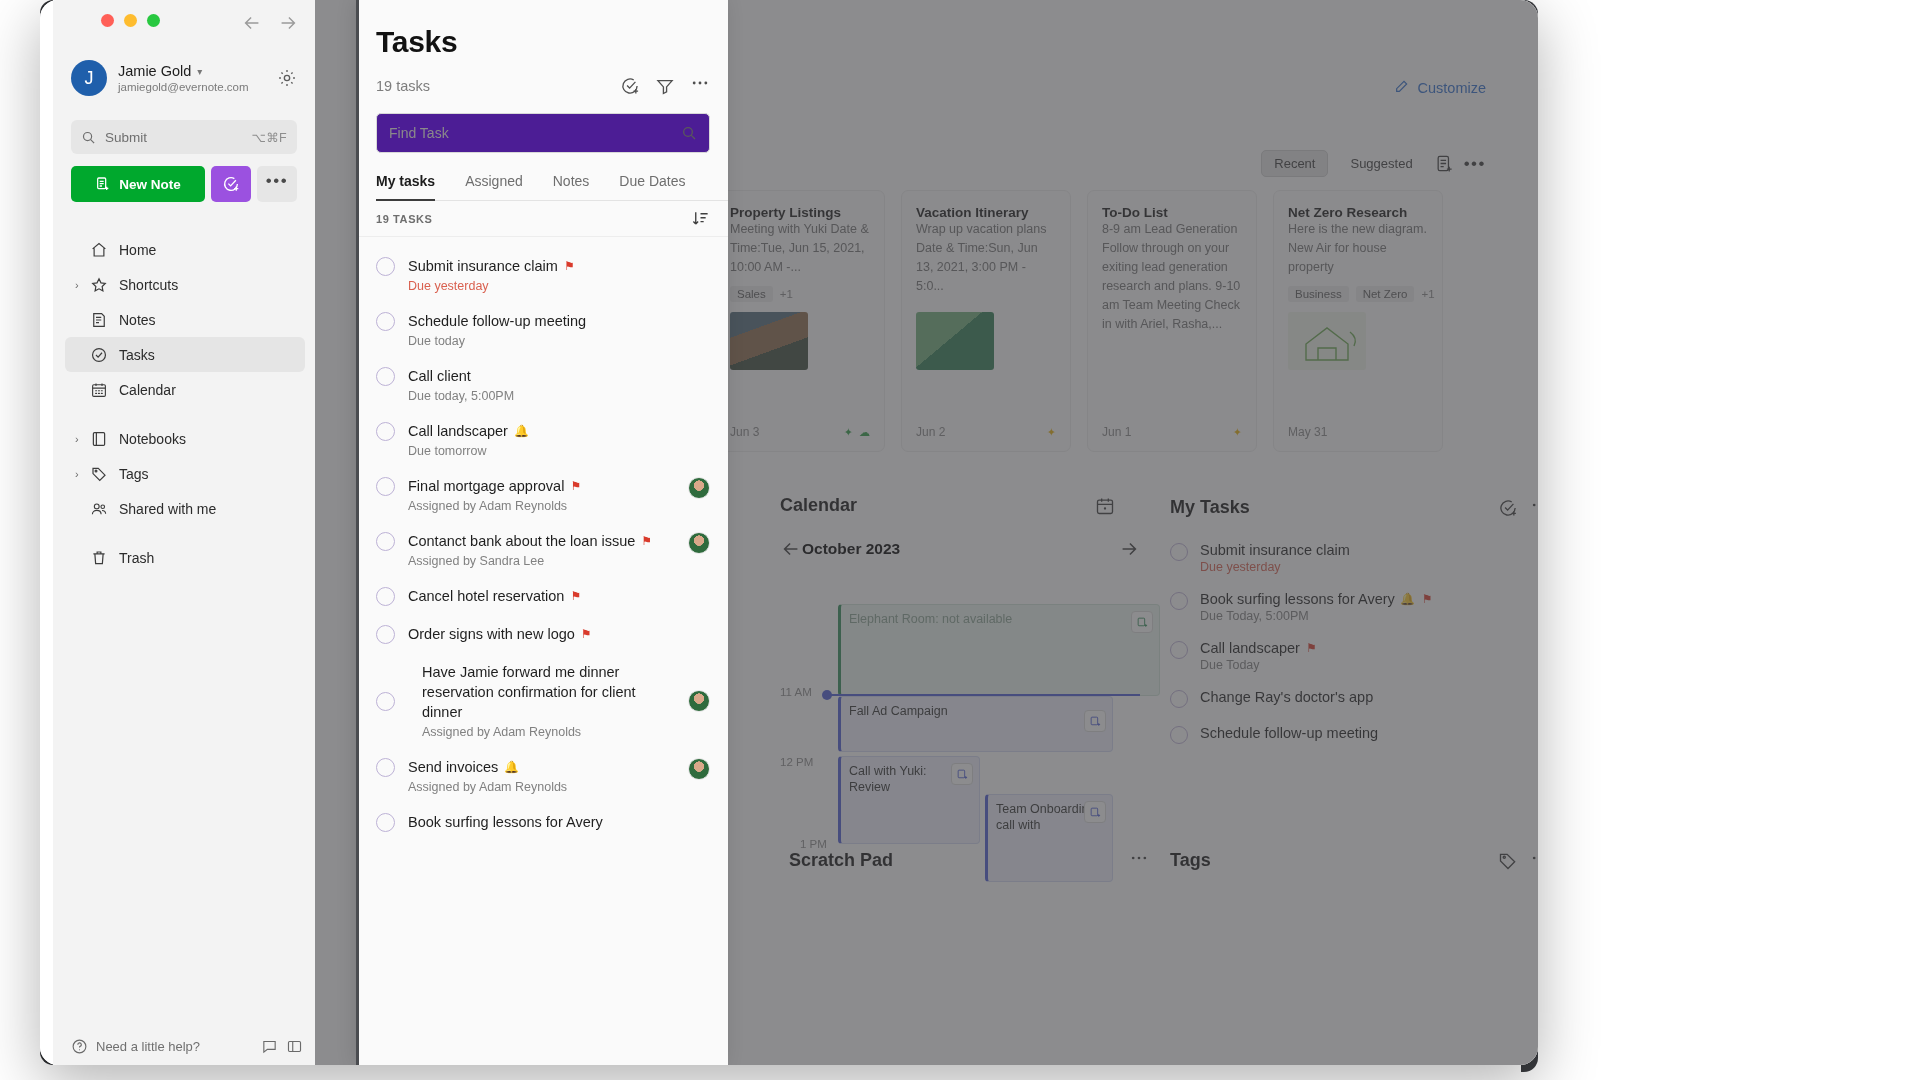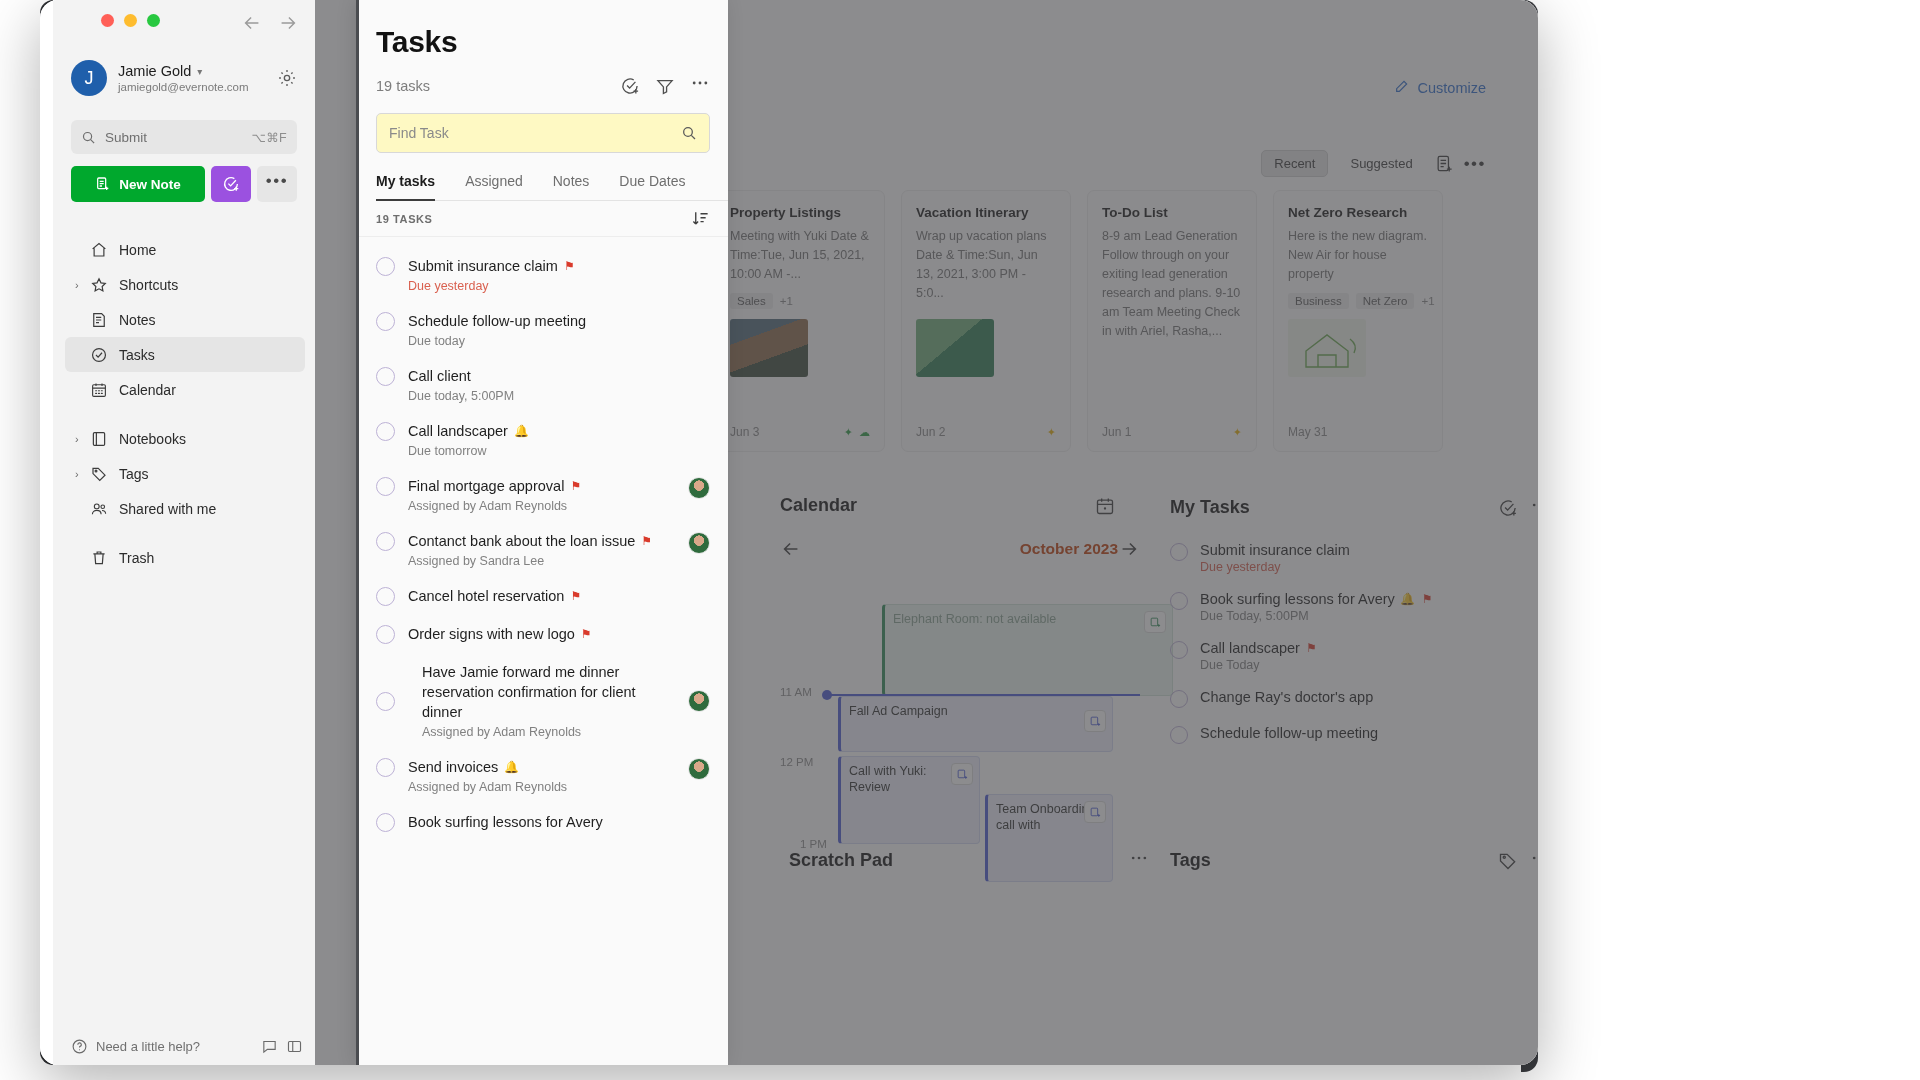--- a/index.html
+++ b/index.html
@@ -146,21 +146,21 @@
   }
   #tasks-count { font-size: 14.5px; color: #7d7d7d; flex: 1; }
   .subrow-icon { width: 20px; height: 20px; color: #4f4f4f; margin-left: 15px; cursor: pointer; }
   #subrow-more {
     font-size: 17px; color: #4f4f4f; margin-left: 15px; cursor: pointer;
     letter-spacing: 1.5px; line-height: 10px;
   }
 
   #find-task-box {
     margin: 15px 18px 0 18px; height: 40px;
-    border: 1px solid #d8d8d8; border-radius: 5px; background: #fef9c3;
+    border: 1px solid #d8d8d8; border-radius: 5px; background: #4c1d95;
     display: flex; align-items: center; padding: 0 12px; cursor: text;
   }
   #find-task-placeholder { font-size: 14px; color: #8a8a8a; flex: 1; }
   #find-task-icon { width: 16px; height: 16px; color: #5a5a5a; }
 
   #tabs-row {
     display: flex; margin: 20px 0 0 18px; border-bottom: 1px solid #e3e3e3;
     padding-right: 18px;
   }
   .tab {
@@ -229,21 +229,21 @@
 
   #note-cards {
     position: absolute; left: 400px; top: 190px; display: flex; gap: 16px;
   }
   .note-card {
     width: 170px; height: 262px; background: #fbfbfb;
     border: 1px solid #ececec; border-radius: 7px; padding: 14px 14px;
     position: relative; overflow: hidden; cursor: pointer;
   }
   .note-card-title {
-    font-size: 13.5px; font-weight: bold; color: #1a1a1a; margin-bottom: 7px;
+    font-size: 13.5px; font-weight: bold; color: #1a1a1a; 
   }
   .note-card-text {
     font-size: 12.5px; color: #737373; line-height: 19px;
     overflow: hidden;
   }
   .note-card-tags { display: flex; align-items: center; gap: 7px; margin-top: 9px; }
   .note-tag {
     font-size: 11.5px; color: #5c5c5c; background: #ececec;
     padding: 2px 7px; border-radius: 3px; white-space: nowrap;
   }
@@ -265,22 +265,22 @@
   
   #calendar-widget { position: absolute; left: 465px; top: 495px; width: 360px; }
   #calendar-header { display: flex; align-items: center; }
   .widget-title { font-size: 18px; font-weight: bold; color: #141414; flex: 1; }
   .widget-icon { width: 20px; height: 20px; color: #3c3c3c; margin-left: 12px; cursor: pointer; }
   .widget-more { font-size: 17px; color: #3c3c3c; letter-spacing: 1.5px;
     line-height: 9px; margin-left: 12px; cursor: pointer; }
 
   #calendar-nav { display: flex; align-items: center; margin-top: 22px; }
   .cal-arrow { width: 22px; height: 22px; color: #3c3c3c; cursor: pointer; }
-  #calendar-month { flex: 1; text-align: right; font-size: 15.5px;
-    font-weight: bold; color: #c2410c; }
+  #calendar-month { flex: 1; text-align: left; font-size: 15.5px;
+    font-weight: bold; color: #000000; }
 
   #calendar-grid { position: relative; margin-top: 16px; height: 290px; }
   .cal-time {
     position: absolute; left: 0; font-size: 11.5px; color: #8c8c8c;
   }
   .cal-event {
     position: absolute; border-radius: 4px; padding: 6px 8px;
     font-size: 12.5px; line-height: 16px; cursor: pointer;
   }
   .cal-event-green {
@@ -455,21 +455,21 @@
             <svg viewBox="0 0 24 24" fill="none" stroke="currentColor" stroke-width="1.7" width="22" height="22">
               <path d="M5 12h14M13 6l6 6-6 6"></path>
             </svg>
           </span>
         </div>
         <div id="calendar-grid">
           <span class="cal-time" style="top:110px;">11 AM</span>
           <span class="cal-time" style="top:180px;">12 PM</span>
           <span class="cal-time" style="top:262px;margin-left:20px;">1 PM</span>
 
-          <div class="cal-event cal-event-green" style="left:58px; top:28px; width:291px; height:92px;margin-left:44px;">
+          <div class="cal-event cal-event-green" style="left:58px; top:28px; width:322px; height:92px;">
             <span>Elephant Room: not available</span>
             <span class="cal-event-note-icon">
               <svg viewBox="0 0 24 24" fill="none" stroke="#2e8b57" stroke-width="1.7" width="13" height="13">
                 <rect x="4" y="4" width="12" height="14" rx="1.5"></rect>
                   <path d="M18 15v5M15.5 17.5h5"></path>
               </svg>
             </span>
           </div>
 
           <div class="cal-event cal-event-blue" style="left:58px; top:120px; width:275px; height:56px;">

